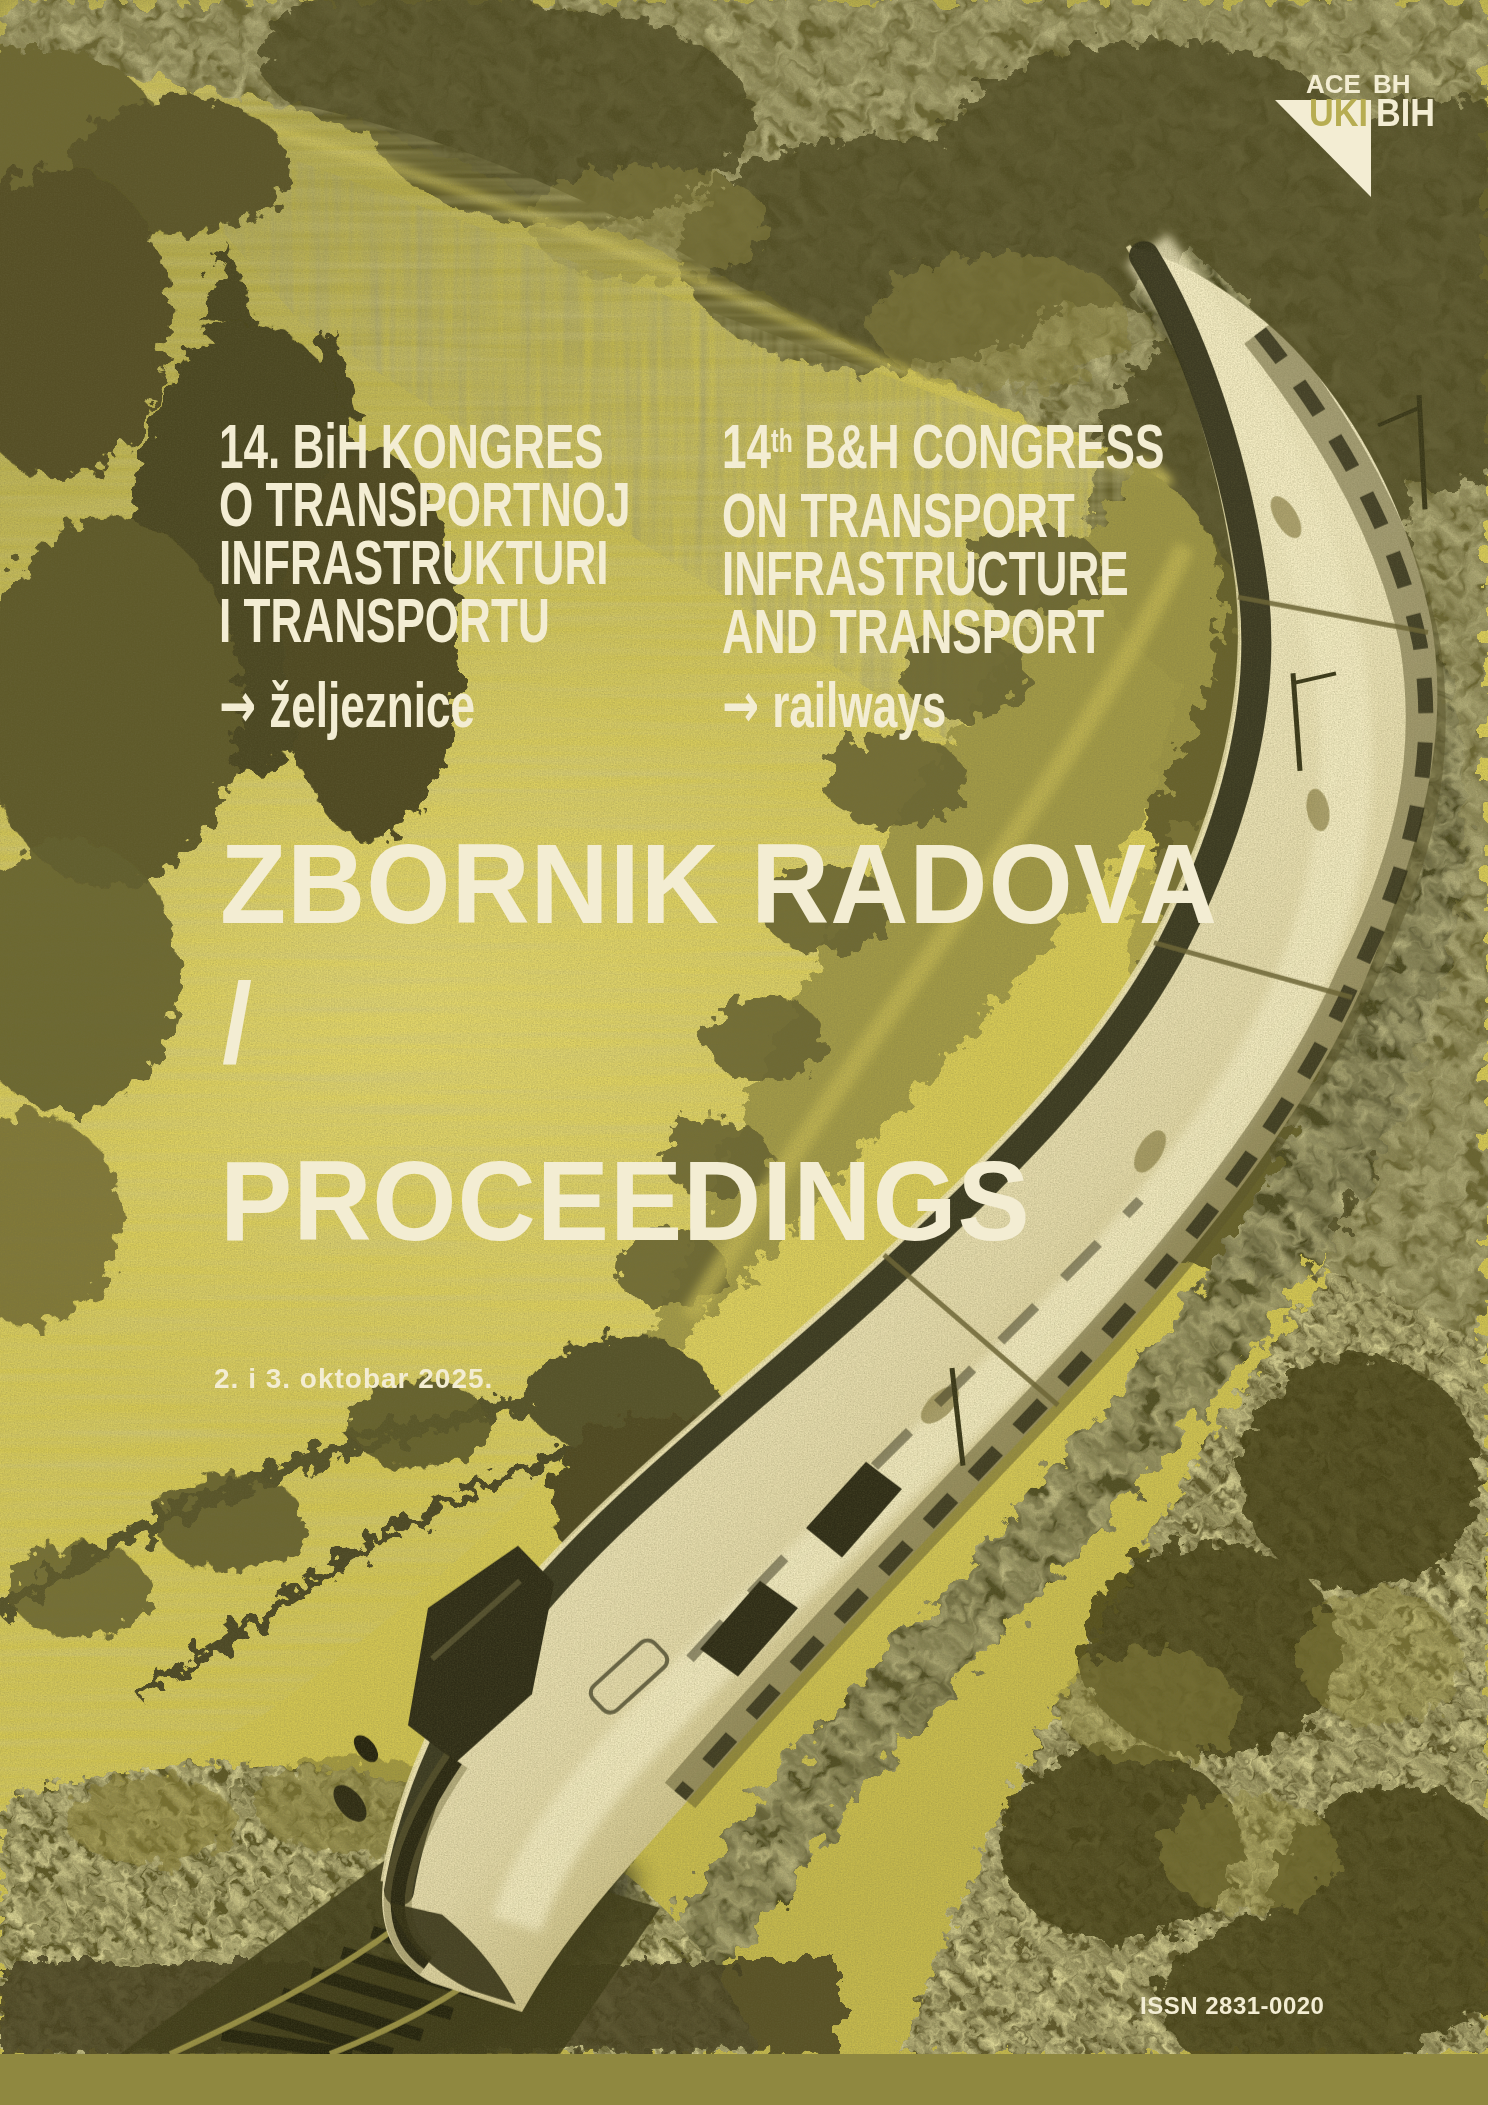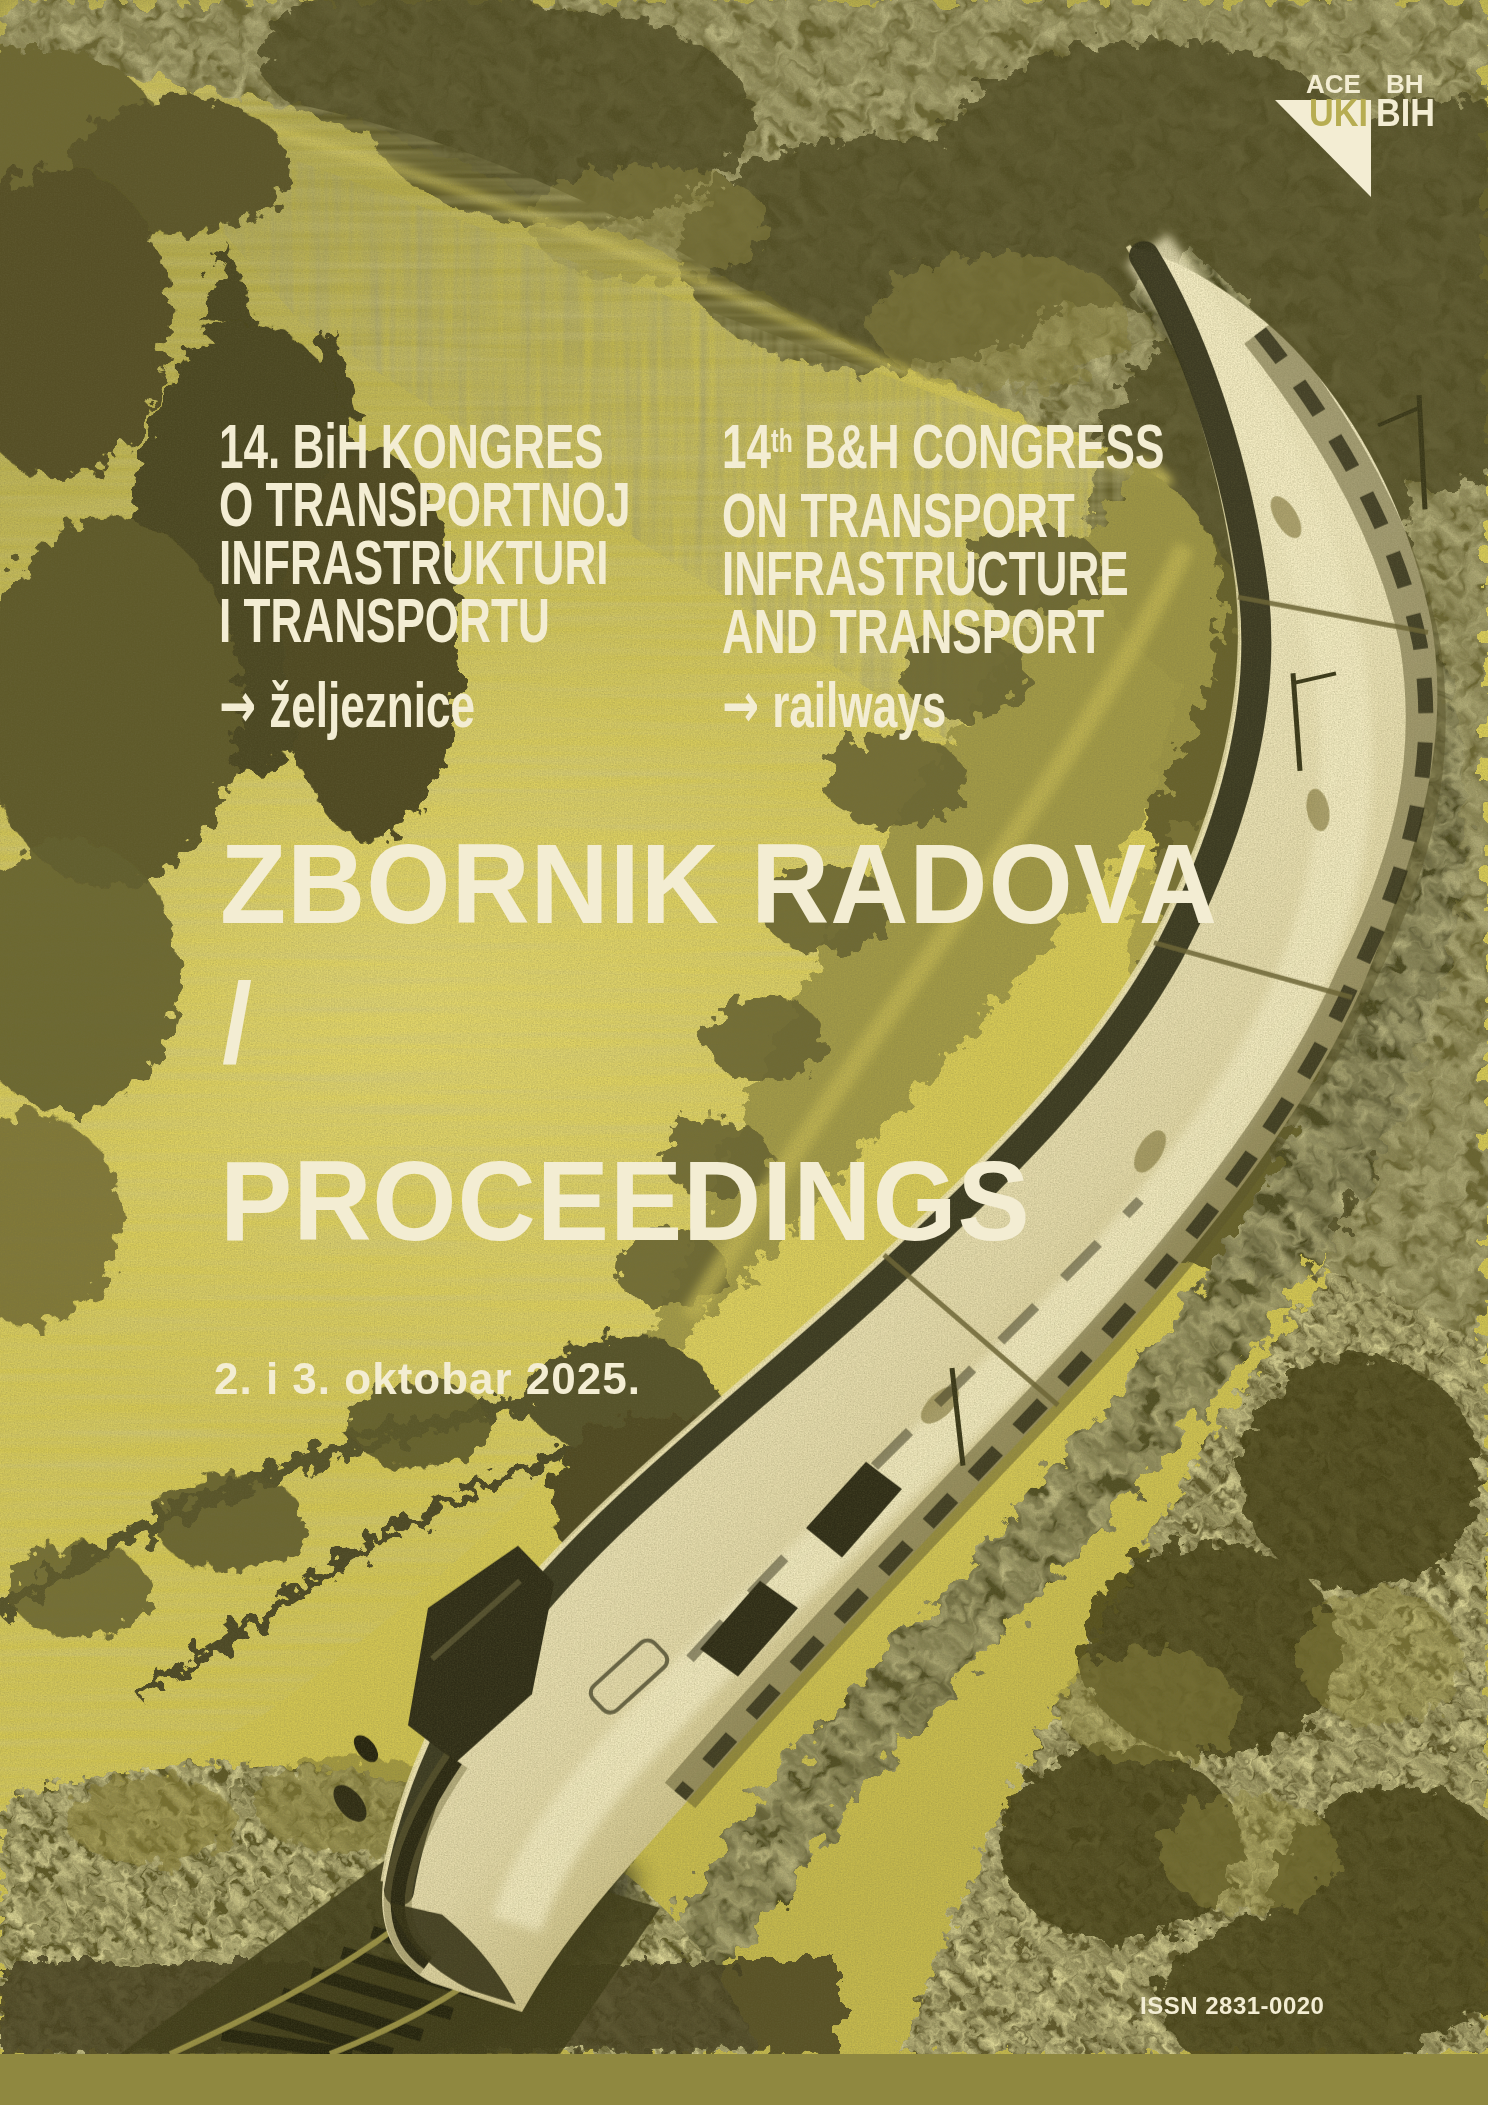--- a/index.html
+++ b/index.html
@@ -6,32 +6,32 @@
   html,body{margin:0;padding:0;background:#8f8840;}
   .poster{
     position:relative; width:1488px; height:2054px; overflow:hidden;
     font-family:"Liberation Sans", sans-serif; background:#c9bd52;
   }
   .bg{position:absolute;inset:0;width:100%;height:100%;display:block;}
   .t{position:absolute;color:var(--cream);font-weight:bold;white-space:nowrap;}
   .col{font-size:63px;line-height:58px;transform:scaleX(.70);transform-origin:0 0;}
   .tagline{font-size:63px;line-height:58px;transform:scaleX(.70);transform-origin:0 0;}
   .title-line{font-size:114px;line-height:114px;transform:scaleX(.95);transform-origin:0 0;letter-spacing:1px;}
-  .dates{font-size:44px;line-height:63px;letter-spacing:1px;}
+  .dates{font-size:28px;line-height:63px;letter-spacing:1px;}
   .issn{font-size:24px;width:290px;left:1140px;top:1992px;text-align:left;letter-spacing:.5px;}
   .sup{font-size:.52em;position:relative;top:-.48em;}
   .gap{margin-left:.26em;}
   .arr{font-family:"DejaVu Sans","Liberation Sans",sans-serif;margin-right:.30em;}
   
   .logo{position:absolute;left:1270px;top:60px;width:190px;height:150px;}
   .logo span{position:absolute;color:var(--cream);font-weight:bold;white-space:nowrap;}
   .logo .l1{font-size:26px;top:9px;}
   .logo .l2{font-size:38px;top:32px;transform:scaleX(.9);transform-origin:0 0;}
   .logo .ace{left:36px;}
-  .logo .bh{left:103px;margin-left:13px;}
+  .logo .bh{left:103px;}
   .logo .uki{left:39px;color:#b7ad52;}
   .logo .bih{left:106px;}
   .logo svg{position:absolute;left:0;top:0;}
 </style>
 </head>
 <body>
 
 <div class="poster">
 
   <svg class="bg" viewBox="0 0 1488 2105" preserveAspectRatio="none" aria-hidden="true">

